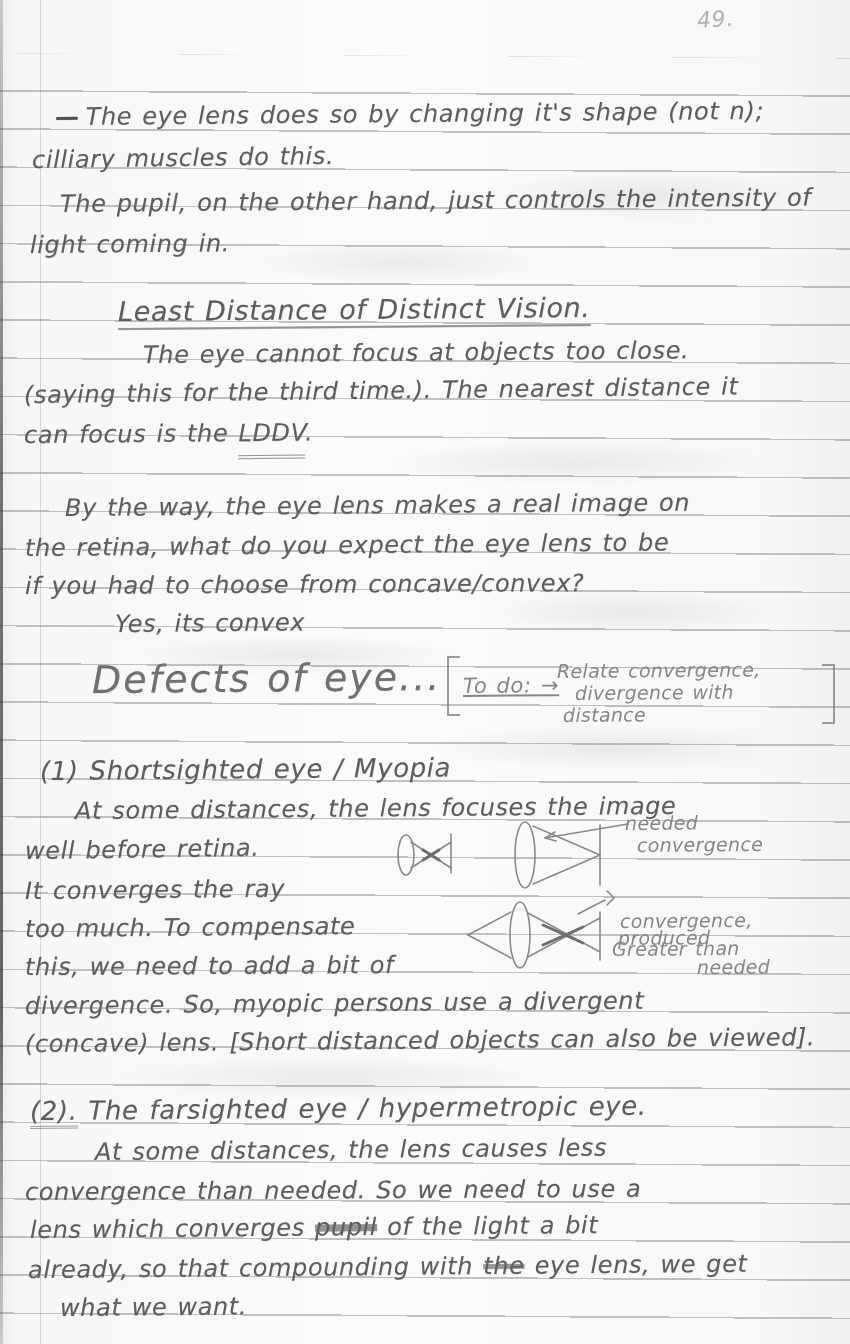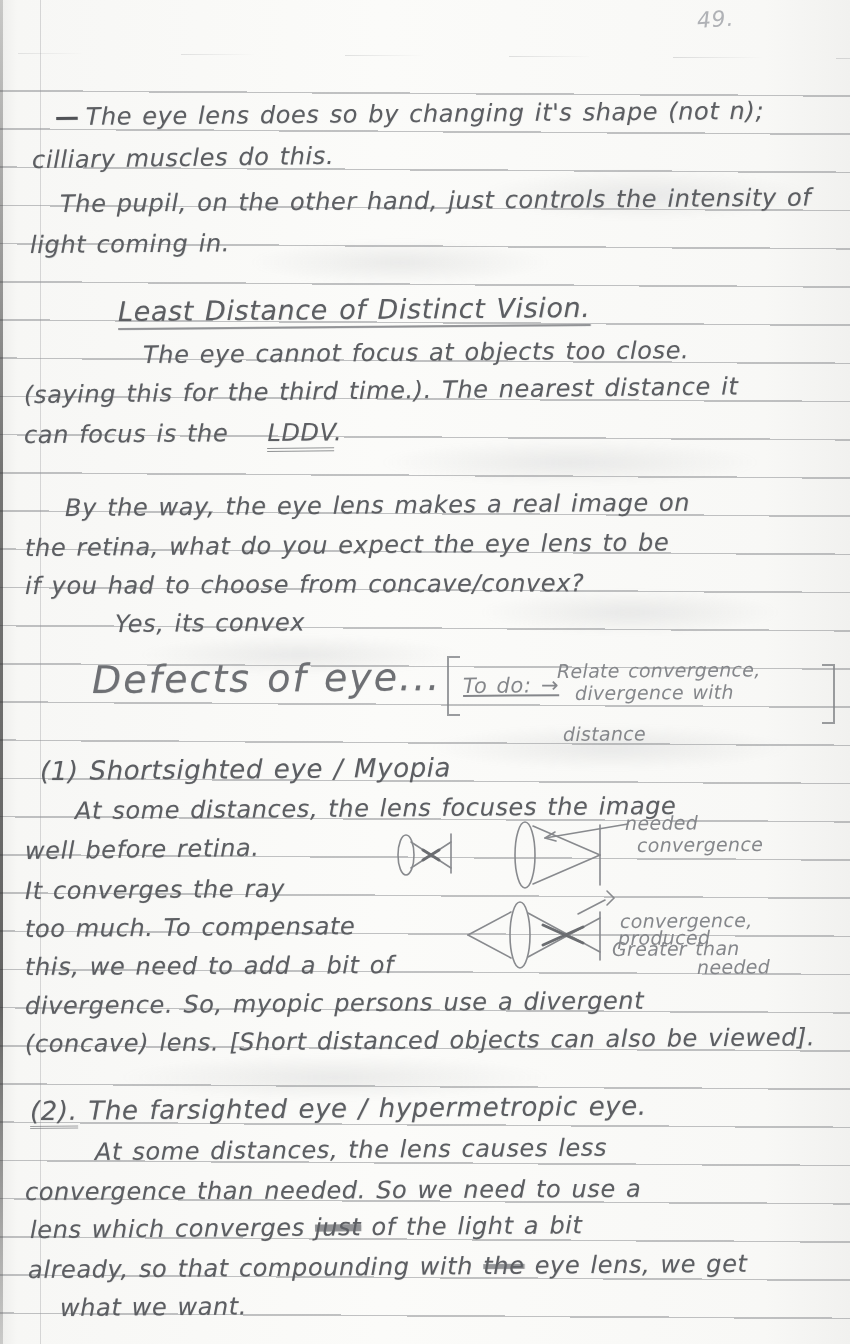--- a/index.html
+++ b/index.html
@@ -27,21 +27,21 @@
   }
   .light{color:#85878b;text-shadow:none;}
   .pagenum{font-size:22px;color:#b0b2b6;transform:rotate(-4deg);text-shadow:none;}
   .h-lddv{font-size:27px;}
   .h-defects{font-size:38px;color:#6e7074;letter-spacing:2px;}
   .h-sub{font-size:26px;}
   .small{font-size:19px;letter-spacing:.3px;}
   .todo{font-size:21px;text-decoration:underline;}
   .und{text-decoration:underline;text-decoration-thickness:2px;
     text-decoration-color:rgba(120,122,126,.65);text-underline-offset:7px;}
-  .dbl{border-bottom:4px double rgba(100,102,106,.7);padding-bottom:1px;margin-left:29px;}
+  .dbl{border-bottom:4px double rgba(100,102,106,.7);padding-bottom:8px;}
   .dbl-sm{border-bottom:3px double rgba(100,102,106,.6);}
   .scr{text-decoration:line-through;text-decoration-thickness:7px;
     text-decoration-color:rgba(95,97,101,.5);}
   .scr2{text-decoration:line-through;text-decoration-thickness:5px;
     text-decoration-color:rgba(95,97,101,.45);}
   .dash{font-style:normal;font-weight:bold;color:#505256;margin-right:6px;}
   .bracket-l,.bracket-r{position:absolute;width:11px;}
   .bracket-l{border-left:2px solid rgba(130,132,136,.8);
     border-top:2px solid rgba(130,132,136,.8);border-bottom:2px solid rgba(130,132,136,.8);}
   .bracket-r{border-right:2px solid rgba(130,132,136,.8);
@@ -81,21 +81,21 @@
   <div class="hw" style="left:25px;top:534px">the retina, what do you expect the eye lens to be</div>
   <div class="hw" style="left:25px;top:572px;transform:rotate(-0.3deg)">if you had to choose from concave/convex?</div>
   <div class="hw" style="left:115px;top:610px">Yes, its convex</div>
 
   <div class="hw h-defects" style="left:92px;top:658px">Defects of eye...</div>
   <div class="bracket-l" style="left:447px;top:656px;height:56px"></div>
   <div class="bracket-r" style="left:822px;top:664px;height:56px"></div>
   <div class="hw light todo" style="left:463px;top:674px">To do: →</div>
   <div class="hw light small" style="left:557px;top:660px">Relate convergence,</div>
   <div class="hw light small" style="left:575px;top:682px">divergence with</div>
-  <div class="hw light small" style="left:563px;top:723px">distance</div>
+  <div class="hw light small" style="left:563px;top:704px">distance</div>
 
   <div class="hw h-sub" style="left:40px;top:756px">(1) Shortsighted eye / Myopia</div>
   <div class="hw" style="left:75px;top:797px">At some distances, the lens focuses the image</div>
   <div class="hw" style="left:25px;top:837px;transform:rotate(-0.8deg)">well before retina.</div>
   <div class="hw" style="left:25px;top:877px">It converges the ray</div>
   <div class="hw" style="left:25px;top:915px">too much. To compensate</div>
   <div class="hw" style="left:25px;top:953px;transform:rotate(-0.3deg)">this, we need to add a bit of</div>
   <div class="hw" style="left:25px;top:992px">divergence. So, myopic persons use a divergent</div>
   <div class="hw" style="left:25px;top:1030px"><span>(concave) lens. </span><span>[Short distanced objects can also be viewed]</span><span>.</span></div>
 
@@ -131,17 +131,17 @@
   <div class="hw light small" style="left:625px;top:812px">needed</div>
   <div class="hw light small" style="left:637px;top:834px">convergence</div>
   <div class="hw light small" style="left:618px;top:927px">produced</div>
   <div class="hw light small" style="left:620px;top:910px">convergence,</div>
   <div class="hw light small" style="left:612px;top:938px">Greater than</div>
   <div class="hw light small" style="left:697px;top:956px">needed</div>
 
   <div class="hw h-sub" style="left:30px;top:1096px"><span class="dbl-sm">(2).</span><span> The farsighted eye / hypermetropic eye.</span></div>
   <div class="hw" style="left:95px;top:1138px">At some distances, the lens causes less</div>
   <div class="hw" style="left:25px;top:1178px;transform:rotate(-0.3deg)">convergence than needed. So we need to use a</div>
-  <div class="hw" style="left:30px;top:1216px"><span>lens which converges </span><span class="scr">just</span><span> of the light a bit</span></div>
+  <div class="hw" style="left:30px;top:1216px"><span>lens which converges </span><span class="scr">pupil</span><span> of the light a bit</span></div>
   <div class="hw" style="left:28px;top:1256px"><span>already, so that compounding with </span><span class="scr2">the</span><span> eye lens, we get</span></div>
   <div class="hw" style="left:60px;top:1294px">what we want.</div>
 
 </div>
 
 </body></html>

